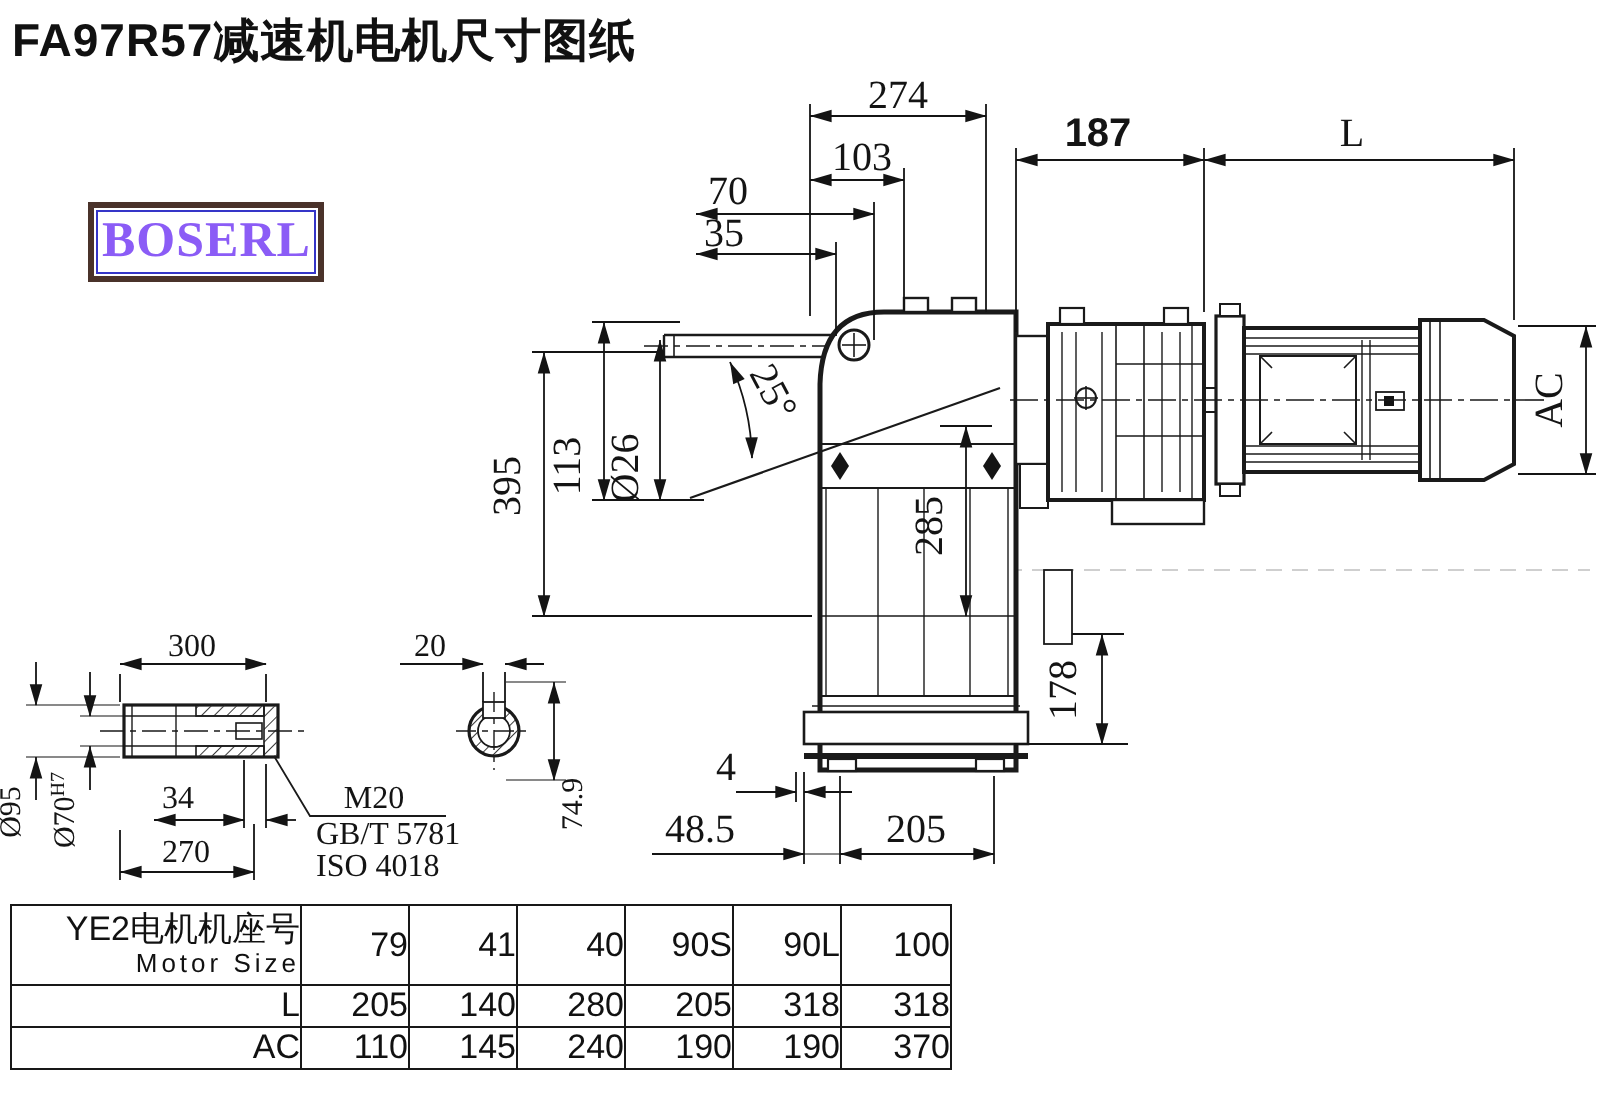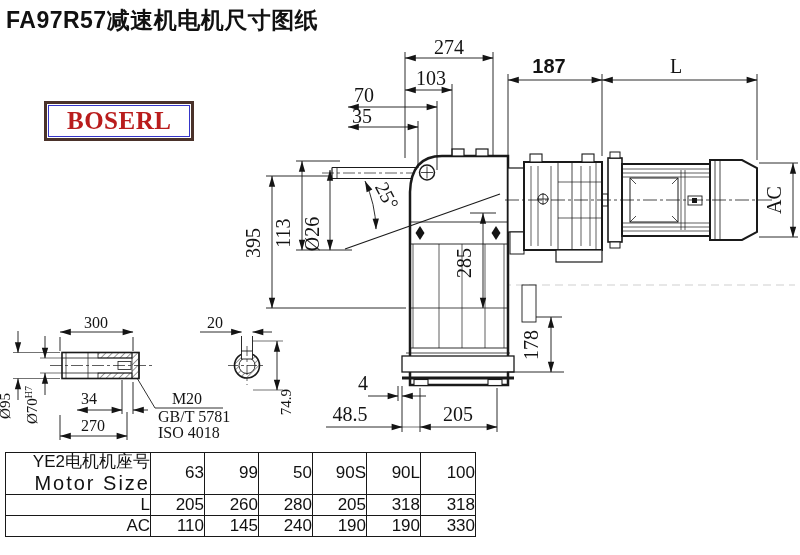--- a/index.html
+++ b/index.html
@@ -1,35 +1,35 @@
 <!DOCTYPE html>
 <html><head>
 <meta charset="utf-8">
 <style>
   html,body{margin:0;padding:0;background:#ffffff;}
   #stage{position:relative;width:800px;height:545px;background:#ffffff;overflow:hidden;
          font-family:"Liberation Sans",sans-serif;}
   #title{position:absolute;left:6px;top:5px;font-size:23px;font-weight:bold;color:#111;
          letter-spacing:0.5px;white-space:nowrap;}
   #logo{position:absolute;left:44px;top:101px;border:3px solid #4a322a;background:#fff;padding:1px;}
-  #logo .inner{border:1px solid #3535c8;padding:0 18px;color:#b91c1c;
+  #logo .inner{border:1px solid #3535c8;padding:0 2px;color:#8b5cf6;
          font-family:"Liberation Serif",serif;font-size:25px;font-weight:600;line-height:30px;
          letter-spacing:0.5px;}
   svg{position:absolute;left:0;top:0;}
   svg text{fill:#141414;}
   .dim{font-family:"Liberation Serif",serif;font-size:20px;}
   .dimsm{font-family:"Liberation Serif",serif;font-size:16px;}
   .dimxs{font-family:"Liberation Serif",serif;font-size:15px;}
   .dimb{font-family:"Liberation Sans",sans-serif;font-size:20px;font-weight:bold;}
   #size-table{position:absolute;left:5px;top:452px;border-collapse:collapse;table-layout:fixed;
          background:#fff;}
   #size-table td{border:1.6px solid #181818;text-align:right;vertical-align:middle;
          font-size:17px;color:#111;padding:0;}
   #size-table .hd{line-height:1.1;}
-  #size-table .hd .en{font-size:20px;letter-spacing:2px;}
+  #size-table .hd .en{font-size:13px;letter-spacing:2px;}
   #size-table tr.datarow td{height:19px;}
 </style>
 </head>
 <body>
 
 <div id="stage">
 
   <div id="title">FA97R57减速机电机尺寸图纸</div>
 
   <div id="logo">
@@ -289,41 +289,41 @@
         <col style="width:54px">
         <col style="width:54px">
         <col style="width:55px">
     </colgroup>
     <tbody>
         <tr style="height:40px">
       <td class="hd">
         <div>YE2电机机座号</div>
         <div class="en">Motor Size</div>
       </td>
-      <td>63</td>
-      <td>99</td>
-      <td>50</td>
+      <td>79</td>
+      <td>41</td>
+      <td>40</td>
       <td>90S</td>
       <td>90L</td>
       <td>100</td>
     </tr>
     <tr class="datarow">
       <td>L</td>
       <td>205</td>
-      <td>260</td>
+      <td>140</td>
       <td>280</td>
       <td>205</td>
       <td>318</td>
       <td>318</td>
     </tr>
     <tr class="datarow">
       <td>AC</td>
       <td>110</td>
       <td>145</td>
       <td>240</td>
       <td>190</td>
       <td>190</td>
-      <td>330</td>
+      <td>370</td>
     </tr>
   </tbody>
     </table>
 
 </div>
 
 </body></html>

